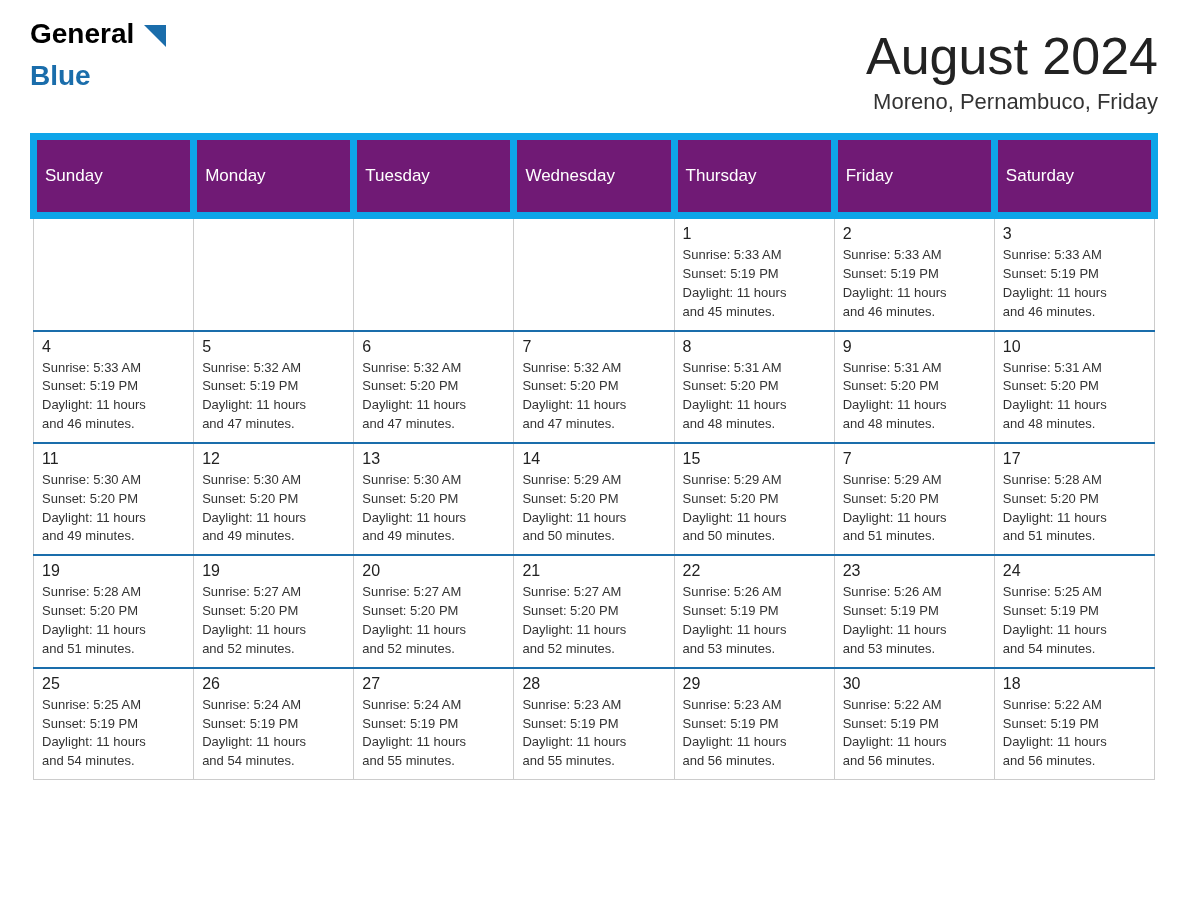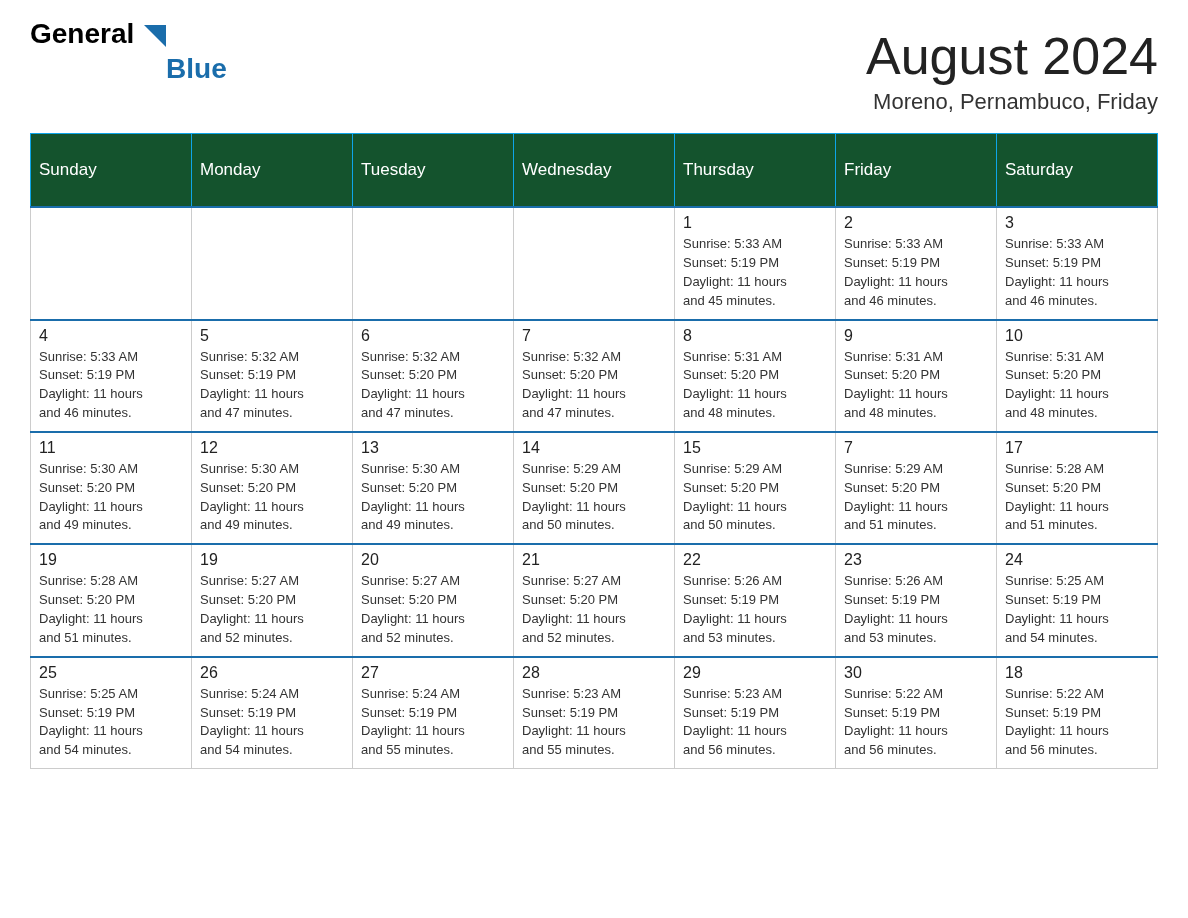--- a/index.html
+++ b/index.html
@@ -11,22 +11,23 @@
       padding: 20px 30px 30px 30px;
     }
     .header {
       display: flex;
       justify-content: space-between;
       align-items: flex-start;
       margin-bottom: 18px;
     }
     .logo {
       display: flex;
-      flex-direction: row;
+      flex-direction: column;
       align-items: flex-start;
+      gap: 12px;
     }
     .logo-general {
       font-size: 28px;
       font-weight: bold;
       color: #000;
       line-height: 1;
     }
     .logo-blue-line {
       display: flex;
       align-items: center;
@@ -46,27 +47,27 @@
       font-size: 22px;
       color: #333;
       margin-top: 4px;
     }
     .calendar {
       width: 100%;
       border-collapse: collapse;
       border: 1px solid #aaa;
     }
     .calendar th {
-      background-color: #14532d;
+      background-color: #701a75;
       color: #fff;
       font-size: 17px;
       font-weight: normal;
       padding: 26px 8px;
       text-align: left;
-      border: 1px solid #0ea5e9;
+      border: 7px solid #0ea5e9;
     }
     .calendar td {
       width: 14.28%;
       vertical-align: top;
       padding: 6px 8px 8px 8px;
       border: 1px solid #ccc;
       font-size: 13px;
       color: #222;
       min-height: 100px;
     }
@@ -93,21 +94,21 @@
 
 <div class="header">
   <div class="logo">
     <div class="logo-general">
       <span>General</span>
       <svg style="display:inline-block;vertical-align:middle;margin-left:2px;" width="22" height="22" viewBox="0 0 22 22">
         <polygon points="0,0 22,0 22,22" fill="#1a6dab"></polygon>
       </svg>
     </div>
     <div class="logo-blue-line">
-      <span style="font-size:28px;font-weight:bold;color:#1a6dab;margin-top:33px;">Blue</span>
+      <span style="font-size:28px;font-weight:bold;color:#1a6dab;">Blue</span>
     </div>
   </div>
   <div class="title-block">
     <div class="month-title">August 2024</div>
     <div class="location-title">Moreno, Pernambuco, Friday</div>
   </div>
 </div>
 
 <table class="calendar">
   <thead>

